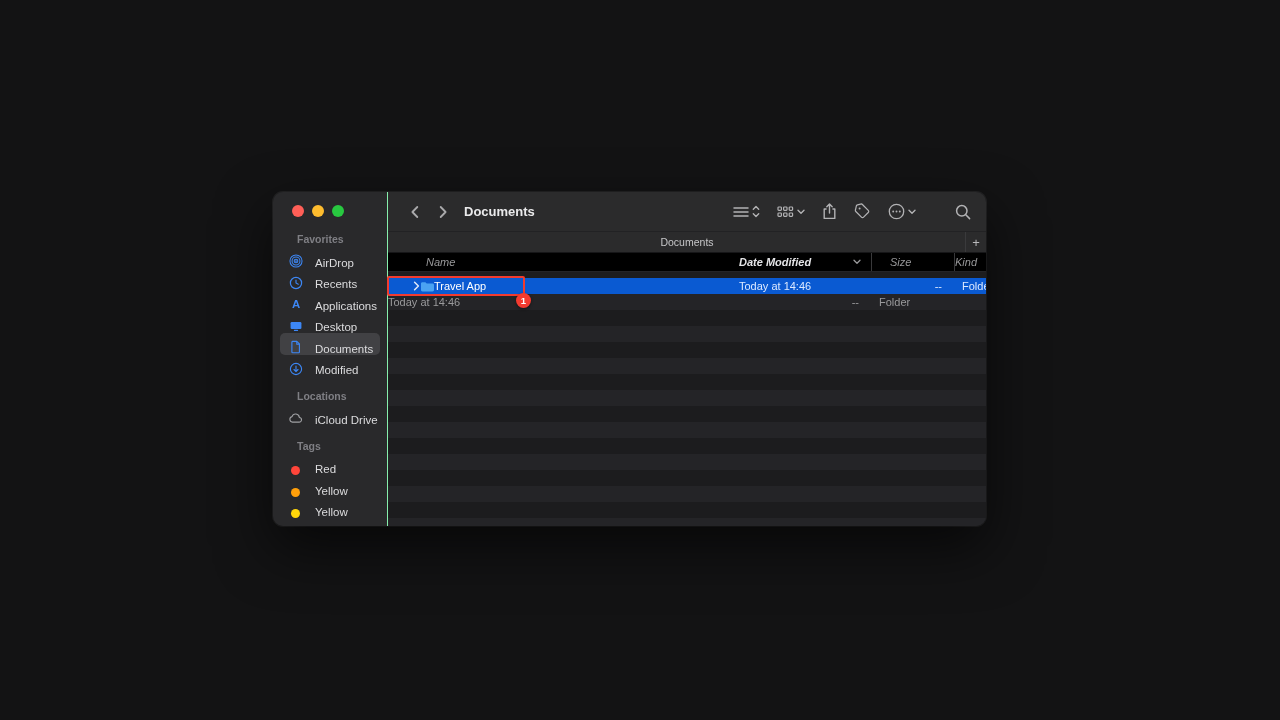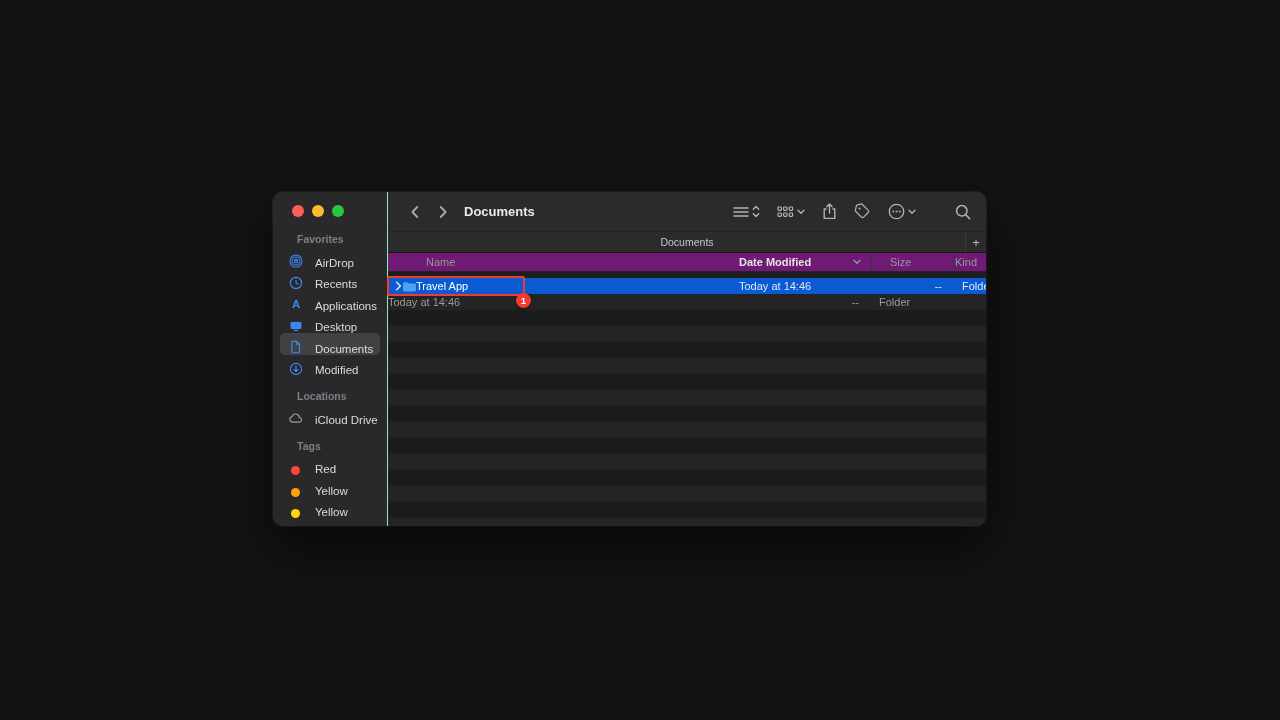--- a/index.html
+++ b/index.html
@@ -37,37 +37,37 @@
 
   .tabbar { height:21px; background:#2b2b2c; border-bottom:1px solid #161618;
     position:relative; display:flex; align-items:center; justify-content:center; }
   .tab-title { font-size:10.5px; color:#c6c6c8; }
   .tab-add { position:absolute; right:0; top:0; bottom:0; width:21px;
     border-left:1px solid #3a3a3c; display:flex; align-items:center; justify-content:center;
     color:#b9b9bb; font-size:13px; font-weight:400; }
 
   .grid-cols { display:grid; grid-template-columns:351px 132px 83px 1fr; }
 
-  .col-header { height:19px; background:#701a75; align-items:center; font-size:11px;
-    color:#98989a; border-bottom:1px solid #242427; }
+  .col-header { height:19px; background:#000000; align-items:center; font-size:11px;
+    color:#98989a; border-bottom:1px solid #242427;font-style:italic; }
   .col-name { padding-left:38px; }
   .col-date { display:flex; align-items:center; justify-content:space-between;
     padding-right:10px; color:#e4e4e6; font-weight:600; }
   .col-size, .col-kind { border-left:1px solid #39393b; height:100%;
     display:flex; align-items:center; }
   .col-size { padding-left:18px; } .col-kind { }
 
   .list { flex:1; position:relative; background:#1d1d1f; overflow:hidden; }
   .rows { position:absolute; top:6px; left:0; right:0; bottom:0;
     background:repeating-linear-gradient(to bottom,#1c1c1e 0 16px,#242427 16px 32px); }
   .row { height:16px; align-items:center; font-size:11px; color:#e6e6e7; }
   .row .secondary { color:#9a9a9c; }
   .row.selected { background:#0a5ad2; color:#ffffff; }
   .row.selected .secondary { color:#dce9ff; }
-  .cell-name { display:flex; align-items:center; gap:0; padding-left:7px; overflow:hidden; }
+  .cell-name { display:flex; align-items:center; gap:0; padding-left:25px; overflow:hidden; }
   .cell-name .fname { font-weight:500; white-space:nowrap; }
   .cell-size { text-align:right; padding-right:12px; }
   .cell-kind { padding-left:8px; white-space:nowrap; overflow:hidden; }
 
   
   .anno-rect { position:absolute; left:114px; top:84px; width:138px; height:20px;
     border:2px solid #f23b2f; border-radius:2px; z-index:30; }
   .anno-badge { position:absolute; left:243px; top:101px; width:15px; height:15px;
     border-radius:50%; background:#f43b30; color:#fff; font-size:9.5px; font-weight:700;
     display:flex; align-items:center; justify-content:center; z-index:31;

